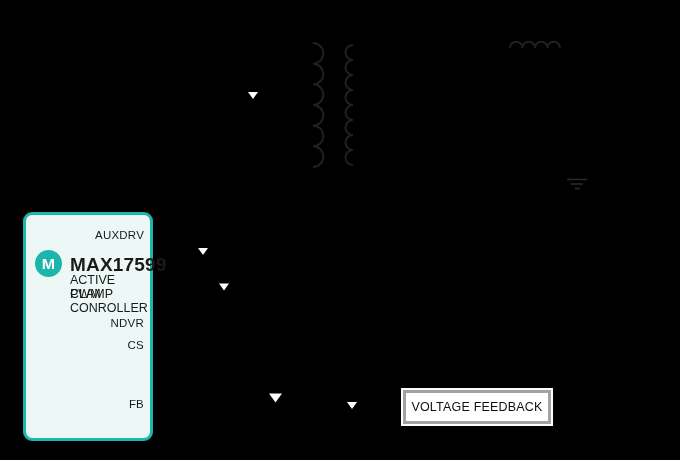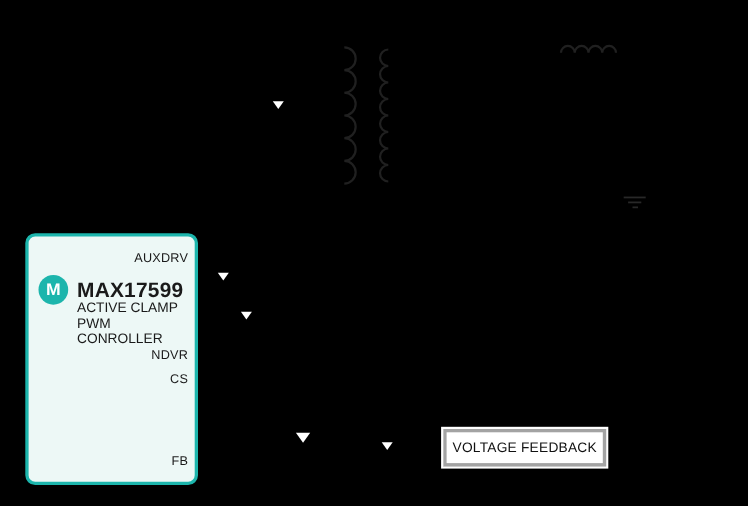--- a/index.html
+++ b/index.html
@@ -5,32 +5,32 @@
   html,body{margin:0;padding:0;background:#000;}
   .stage{
     position:relative;width:680px;height:460px;background:#000;
     overflow:hidden;font-family:"Liberation Sans",sans-serif;
     --teal:#1cb5ac; --ic-fill:#edf8f6; --ink:#1a1a1a; --faint:#202020;
   }
   svg.layer{position:absolute;left:0;top:0;width:680px;height:460px;}
 
   
   .ic{
-    position:absolute;left:23px;top:212px;width:157px;height:229px;
+    position:absolute;left:23px;top:212px;width:130px;height:229px;
     box-sizing:border-box;background:var(--ic-fill);
     border:3px solid var(--teal);border-radius:9px;
   }
   .ic .pin{
     position:absolute;right:6px;font-size:11.5px;font-weight:400;
     color:var(--ink);letter-spacing:.2px;white-space:nowrap;
   }
   .pin-auxdrv{top:14px;}
   .pin-ndvr{top:102px;padding-left:16px;}
   .pin-cs{top:124px;}
-  .pin-fb{top:199px;}
+  .pin-fb{top:183px;}
   .logo{
     position:absolute;left:9px;top:35px;width:27px;height:27px;border-radius:50%;
     background:var(--teal);display:flex;align-items:center;justify-content:center;
   }
   .logo span{
     color:#fff;font-weight:bold;font-size:16px;line-height:1;
     font-family:"Liberation Sans",sans-serif;transform:scaleY(.95);
   }
   .ic .partno{
     position:absolute;left:44px;top:39px;font-size:19px;font-weight:bold;

